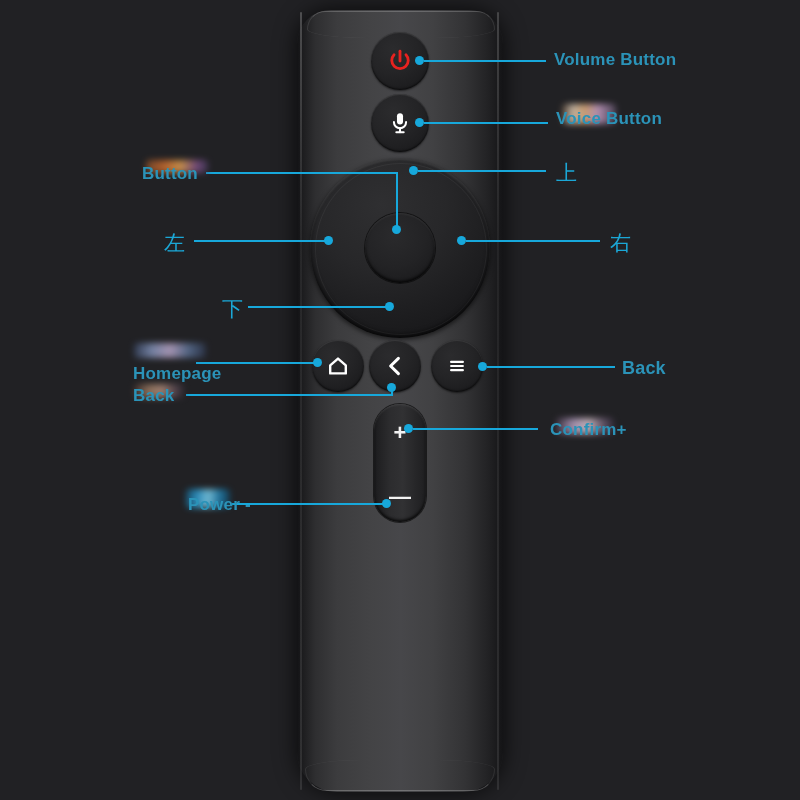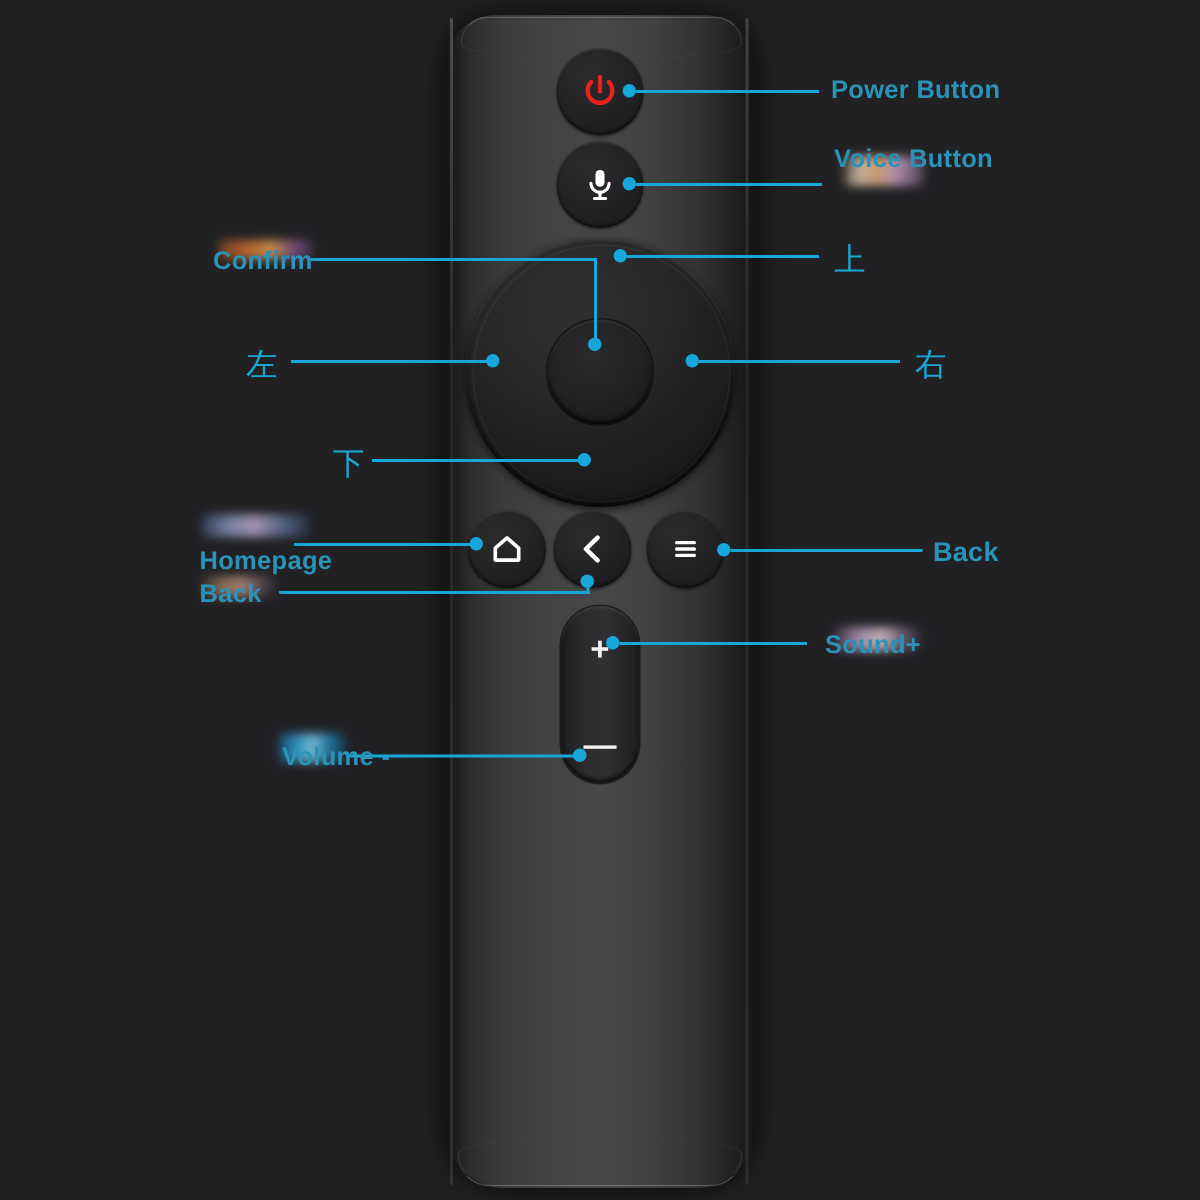--- a/index.html
+++ b/index.html
@@ -272,40 +272,40 @@
     </svg>
   </div>
 
   <div class="vol-rocker">
     <div class="vol-plus">+</div>
     <div class="vol-minus">—</div>
   </div>
 
   <div class="dot" style="left:415px; top:56px;"></div>
   <div class="hline" style="left:424px; top:60px; width:122px;"></div>
-  <div class="lbl" style="left:554px; top:50px;">Power Button</div>
+  <div class="lbl" style="left:554px; top:50px;">Volume Button</div>
 
   <div class="dot" style="left:415px; top:118px;"></div>
   <div class="hline" style="left:424px; top:122px; width:124px;"></div>
   <div class="smudge smudge-voice" style="left:562px; top:104px; width:54px; height:20px;"></div>
-  <div class="lbl" style="left:556px; top:96px;">Voice Button</div>
+  <div class="lbl" style="left:556px; top:109px;">Voice Button</div>
 
   <div class="dot" style="left:409px; top:166px;"></div>
   <div class="hline" style="left:418px; top:170px; width:128px;"></div>
   <div class="lbl cn" style="left:556px; top:159px;">上</div>
 
   <div class="dot" style="left:457px; top:236px;"></div>
   <div class="hline" style="left:466px; top:240px; width:134px;"></div>
   <div class="lbl cn" style="left:610px; top:229px;">右</div>
 
   <div class="dot" style="left:392px; top:225px;"></div>
   <div class="vline" style="left:396px; top:172px; height:57px;"></div>
   <div class="hline" style="left:206px; top:172px; width:192px;"></div>
   <div class="smudge smudge-confirm" style="left:146px; top:160px; width:62px; height:13px;"></div>
-  <div class="lbl" style="left:142px; top:164px;">Confirm</div>
+  <div class="lbl" style="left:142px; top:164px;">Button</div>
 
   <div class="dot" style="left:324px; top:236px;"></div>
   <div class="hline" style="left:194px; top:240px; width:132px;"></div>
   <div class="lbl cn" style="left:164px; top:229px;">左</div>
 
   <div class="dot" style="left:385px; top:302px;"></div>
   <div class="hline" style="left:248px; top:306px; width:140px;"></div>
   <div class="lbl cn" style="left:222px; top:295px;">下</div>
 
   <div class="dot" style="left:313px; top:358px;"></div>
@@ -319,20 +319,20 @@
   <div class="smudge smudge-back" style="left:134px; top:384px; width:50px; height:14px;"></div>
   <div class="lbl" style="left:133px; top:386px;text-align:center;">Back</div>
 
   <div class="dot" style="left:478px; top:362px;"></div>
   <div class="hline" style="left:487px; top:366px; width:128px;"></div>
   <div class="lbl" style="left:622px; top:358px; font-size:18px;">Back</div>
 
   <div class="dot" style="left:404px; top:424px;"></div>
   <div class="hline" style="left:413px; top:428px; width:125px;"></div>
   <div class="smudge smudge-volplus" style="left:556px; top:418px; width:58px; height:16px;"></div>
-  <div class="lbl" style="left:550px; top:420px;">Sound+</div>
+  <div class="lbl" style="left:550px; top:420px;">Confirm+</div>
 
   <div class="dot" style="left:382px; top:499px;"></div>
   <div class="hline" style="left:232px; top:503px; width:154px;"></div>
   <div class="smudge smudge-sound" style="left:186px; top:489px; width:44px; height:19px;"></div>
-  <div class="lbl" style="left:188px; top:495px;">Volume -</div>
+  <div class="lbl" style="left:188px; top:495px;">Power -</div>
 
 </div>
 
 </body></html>

